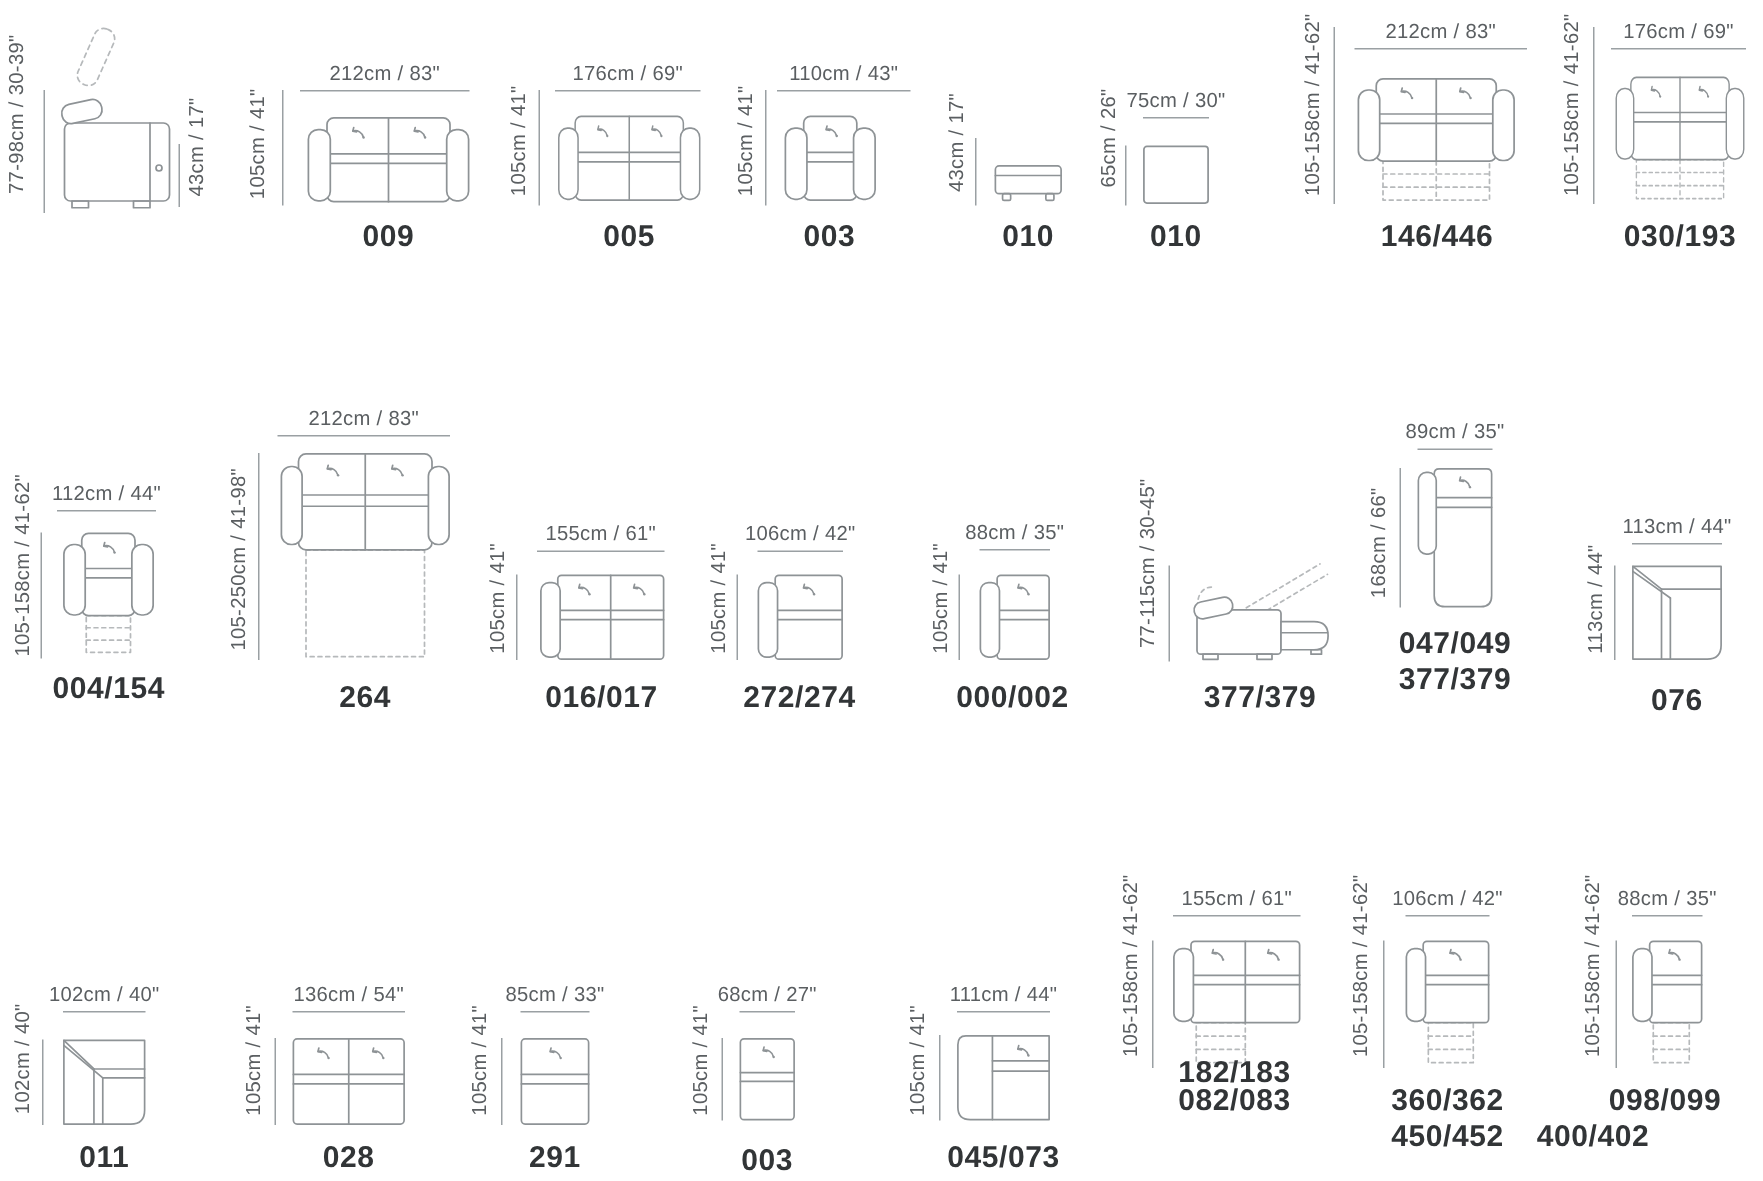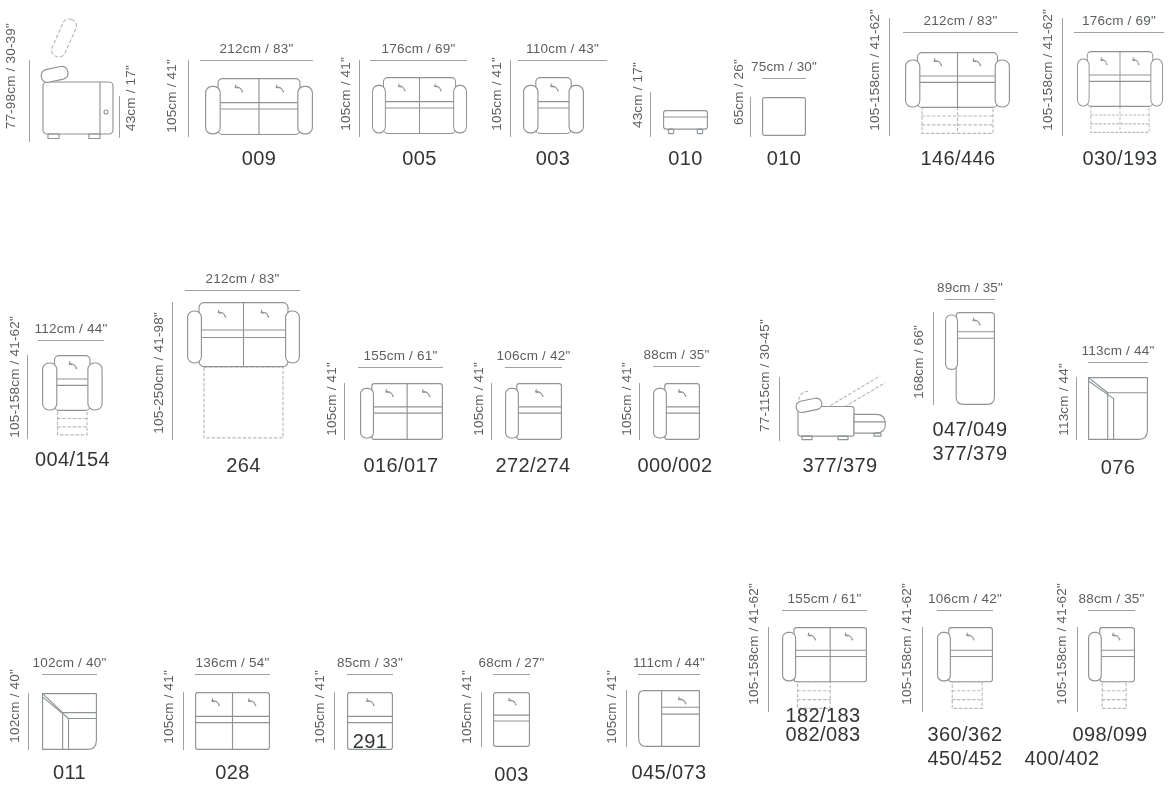--- a/index.html
+++ b/index.html
@@ -6,21 +6,21 @@
   .canvas{position:relative;width:1175px;height:787px;background:#ffffff;
           font-family:"Liberation Sans",sans-serif;overflow:hidden}
   .item{display:contents}
   .hdim{position:absolute;display:flex;flex-direction:column;align-items:center}
   .dimtext{font-size:13.5px;color:#5a5e61;white-space:nowrap;letter-spacing:.2px}
   .hline{display:block;width:100%;height:1px;background:#9aa0a3;margin-top:4px}
   .vdim{position:absolute;width:18px;display:flex;align-items:center;justify-content:center}
   .vtext{writing-mode:vertical-rl;transform:rotate(180deg);font-size:13.5px;color:#5a5e61;
          white-space:nowrap;letter-spacing:.2px}
   .vline{position:absolute;width:1px;background:#9aa0a3}
-  .model{position:absolute;text-align:center;font-size:20px;font-weight:400;color:#323537;letter-spacing:.4px}
+  .model{position:absolute;text-align:center;font-size:20px;font-weight:700;color:#323537;letter-spacing:.4px}
   svg.draw{position:absolute;overflow:visible}
 </style>
 </head>
 <body>
 
 <div class="canvas">
 
 
 <svg width="0" height="0" style="position:absolute" aria-hidden="true">
 <defs>
@@ -529,21 +529,21 @@
     <span class="vtext">105cm / 41"</span>
   </div>
   <span class="vline" style="left:334px;top:692px;height:58px"></span>
   <div class="hdim" style="left:347px;top:655px;width:46px">
     <span class="dimtext">85cm / 33"</span>
     <span class="hline"></span>
   </div>
   <svg class="draw" style="left:347px;top:692px" width="46" height="58" viewBox="0 0 47 58" preserveAspectRatio="none">
         <use href="#mod1armless"></use>
       </svg>
-  <div class="model" style="left:347px;top:730px;width:46px">291</div>
+  <div class="model" style="left:347px;top:761px;width:46px">291</div>
 </div>
 
 <div class="item">
   <div class="vdim" style="left:457px;top:666px;height:81px">
     <span class="vtext">105cm / 41"</span>
   </div>
   <span class="vline" style="left:481px;top:692px;height:55px"></span>
   <div class="hdim" style="left:493px;top:655px;width:37px">
     <span class="dimtext">68cm / 27"</span>
     <span class="hline"></span>

